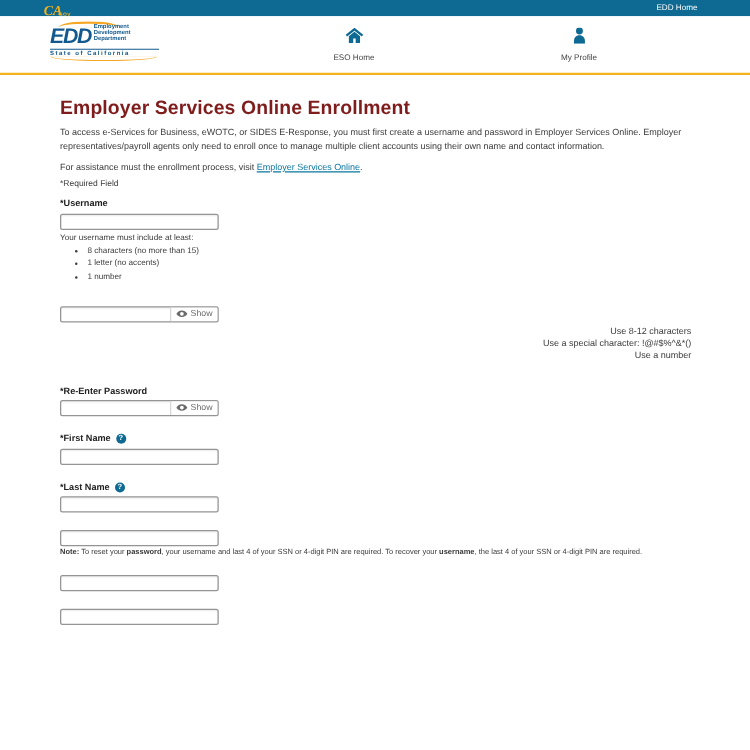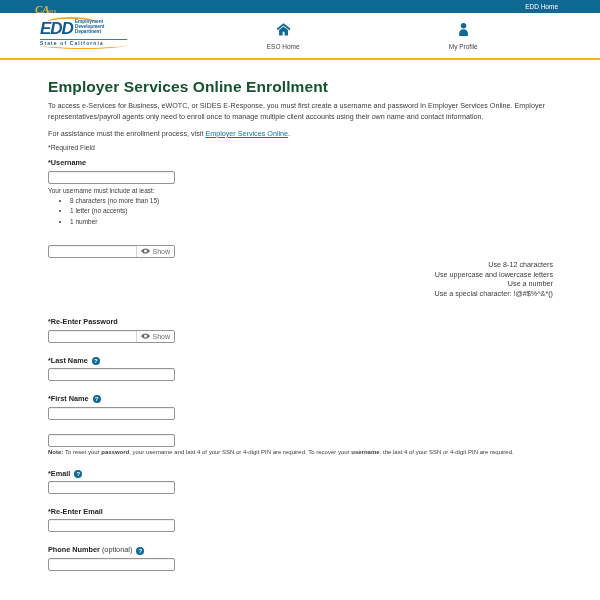--- a/index.html
+++ b/index.html
@@ -78,21 +78,21 @@
   .nav-item .nav-label { font-size:6.5px; color:#444; }
   .nav-eso { left:47.2%; }
   .nav-profile { left:77.2%; }
 
   .gold-rule { height:2.5px; background:#f3b31f; }
 
   
   .main { padding:18px 47px 0 48px; }
 
   .page-title {
-    font-size:15.5px; font-weight:bold; color:#14532d;
+    font-size:15.5px; font-weight:bold; color:#7f1d1d;
     line-height:1.1; margin-bottom:6px;
     letter-spacing:0.1px;
   }
   .intro { font-size:7.2px; line-height:1.5; margin-bottom:6px; color:#3b3b3b; }
   .assist { font-size:7.2px; line-height:1.5; margin-bottom:5px; color:#3b3b3b; }
   .assist a { color:#0b76a0; text-decoration:underline; cursor:pointer; }
   .required-note { font-size:6.8px; margin-bottom:8px; color:#3b3b3b; }
 
   .form-group { margin-bottom:14px; }
   .form-group.gap-lg { margin-bottom:20px; }
@@ -226,77 +226,63 @@
         <span>
           <svg width="9" height="6" viewBox="0 0 12 7">
             <path fill-rule="evenodd" fill="#6b6b6b" d="M6 0 C3.2 0 1.1 1.9 0 3.5 C1.1 5.1 3.2 7 6 7 C8.8 7 10.9 5.1 12 3.5 C10.9 1.9 8.8 0 6 0 Z M6 5.5 A2 2 0 1 1 6 1.5 A2 2 0 0 1 6 5.5 Z"></path>
           </svg>
         </span>
         <span>Show</span>
       </button>
     </div>
     <div class="pw-hints">
       <div>Use 8-12 characters</div>
-      <div>Use uppercase and lowercase letters</div>
+      <div>Use a special character: !@#$%^&amp;*()</div>
       <div>Use a number</div>
-      <div>Use a special character: !@#$%^&amp;*()</div>
     </div>
   </div>
 
   <div class="form-group">
     <label class="field-label">*Re-Enter Password</label>
     <div class="input-group">
       <input type="password" value="" style="">
       <button class="show-btn">
         <span>
           <svg width="9" height="6" viewBox="0 0 12 7">
             <path fill-rule="evenodd" fill="#6b6b6b" d="M6 0 C3.2 0 1.1 1.9 0 3.5 C1.1 5.1 3.2 7 6 7 C8.8 7 10.9 5.1 12 3.5 C10.9 1.9 8.8 0 6 0 Z M6 5.5 A2 2 0 1 1 6 1.5 A2 2 0 0 1 6 5.5 Z"></path>
           </svg>
         </span>
         <span>Show</span>
       </button>
     </div>
   </div>
 
   <div class="form-group">
     <label class="field-label">
+      <span>*First Name</span>
+      <span class="help-icon">?</span>
+    </label>
+    <input class="text-input" type="text" value="" style="">
+  </div>
+
+  <div class="form-group">
+    <label class="field-label">
       <span>*Last Name</span>
       <span class="help-icon">?</span>
     </label>
     <input class="text-input" type="text" value="" style="">
   </div>
 
   <div class="form-group">
-    <label class="field-label">
-      <span>*First Name</span>
-      <span class="help-icon">?</span>
-    </label>
-    <input class="text-input" type="text" value="" style="">
-  </div>
-
-  <div class="form-group">
     <input class="text-input" type="text" value="" style="">
     <div class="ssn-note"><span class="b">Note:</span><span> To reset your </span><span class="b">password</span><span>, your username and last 4 of your SSN or 4-digit PIN are required. To recover your </span><span class="b">username</span><span>, the last 4 of your SSN or 4-digit PIN are required.</span></div>
   </div>
 
   <div class="form-group">
-    <label class="field-label">
-      <span>*Email</span>
-      <span class="help-icon">?</span>
-    </label>
-    <input class="text-input" type="text" value="" style="">
-  </div>
-
-  <div class="form-group">
-    <label class="field-label">*Re-Enter Email</label>
-    <input class="text-input" type="text" value="" style="">
-  </div>
-
-  <div class="form-group">
-    <label class="field-label">
-      <span>Phone Number</span>
-      <span class="optional">(optional)</span>
-      <span class="help-icon">?</span>
-    </label>
-    <input class="text-input" type="text" value="" style="">
-  </div>
+    <input class="text-input" type="text" value="" style="">
+  </div>
+
+  <div class="form-group">
+    <input class="text-input" type="text" value="" style="">
+  </div>
+
 
 </div>
 
 </body></html>

